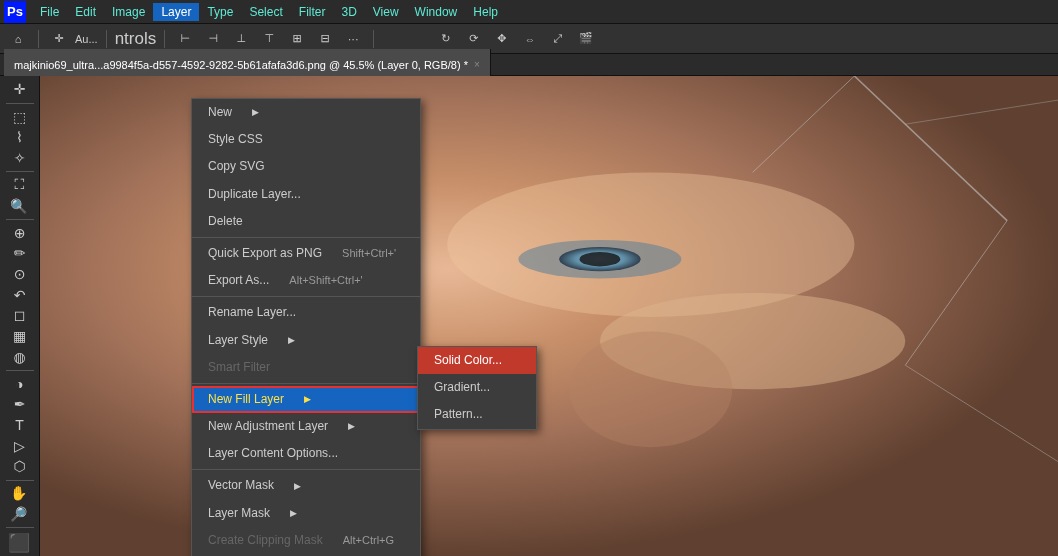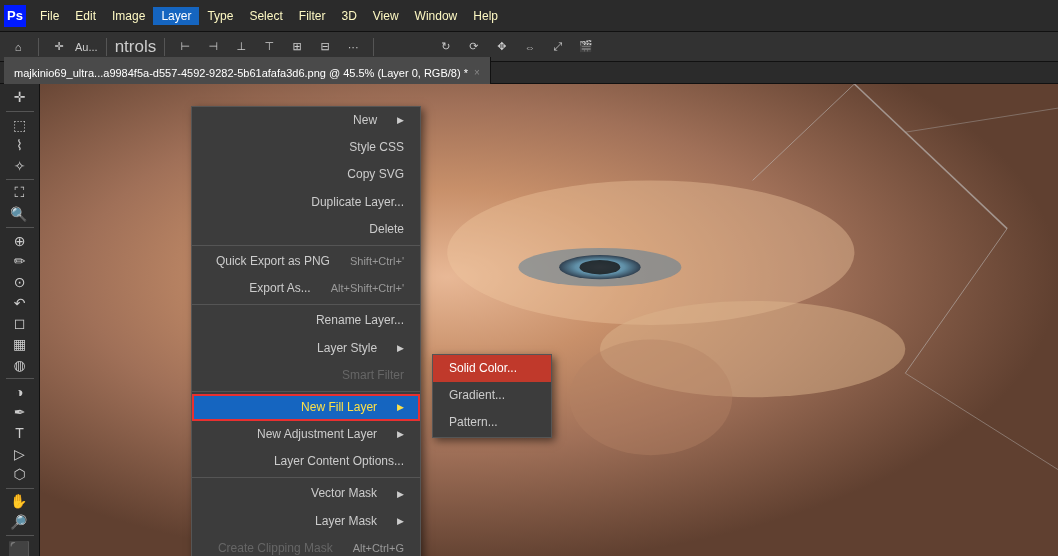--- a/index.html
+++ b/index.html
@@ -11,41 +11,41 @@
       font-size: 12px;
       background: #1e1e1e;
       color: #ccc;
       position: relative;
     }
 
     
     .menu-bar {
       display: flex;
       align-items: center;
-      height: 32px;
+      height: 24px;
       background: #2b2b2b;
       border-bottom: 1px solid #111;
       padding: 0 4px;
     }
     .menu-bar-logo {
       width: 22px;
       height: 22px;
       background: #001aff;
       display: flex;
       align-items: center;
       justify-content: center;
       margin-right: 6px;
       font-weight: bold;
       font-size: 13px;
       color: #fff;
     }
     .menu-item {
       padding: 2px 8px;
       cursor: pointer;
-      color: #fef9c3;
+      color: #5eead4;
       font-size: 12px;
     }
     .menu-item:hover, .menu-item.active {
       background: #4a90d9;
       color: #fff;
     }
     .menu-item.active {
       background: #1565c0;
     }
 
@@ -149,21 +149,21 @@
       background: #3c3c3c;
       border: 1px solid #555;
       min-width: 230px;
       z-index: 100;
       box-shadow: 3px 3px 8px rgba(0,0,0,0.5);
     }
     .dropdown-item {
       padding: 4px 16px;
       cursor: pointer;
       display: flex;
-      justify-content: flex-end;
+      justify-content: flex-start;
       align-items: center;
       color: #ccc;
       font-size: 12px;
       line-height: 1.6;
       white-space: nowrap;
     }
     .dropdown-item.disabled {
       color: #666;
       cursor: default;
     }
@@ -382,21 +382,21 @@
         <span>Layer Mask</span>
       </div>
       <div class="dropdown-item disabled">
         <span>Create Clipping Mask</span>
         <span class="shortcut">Alt+Ctrl+G</span>
       </div>
       <div class="dropdown-sep"></div>
 
     </div>
 
-    <div class="dropdown" style="top: 270px; left: 392px; min-width: 120px;">
+    <div class="dropdown" style="top: 270px; left: 377px; min-width: 120px;">
       <div class="submenu-item highlighted">
         <span>Solid Color...</span>
       </div>
       <div class="submenu-item">
         <span>Gradient...</span>
       </div>
       <div class="submenu-item">
         <span>Pattern...</span>
       </div>
     </div>

